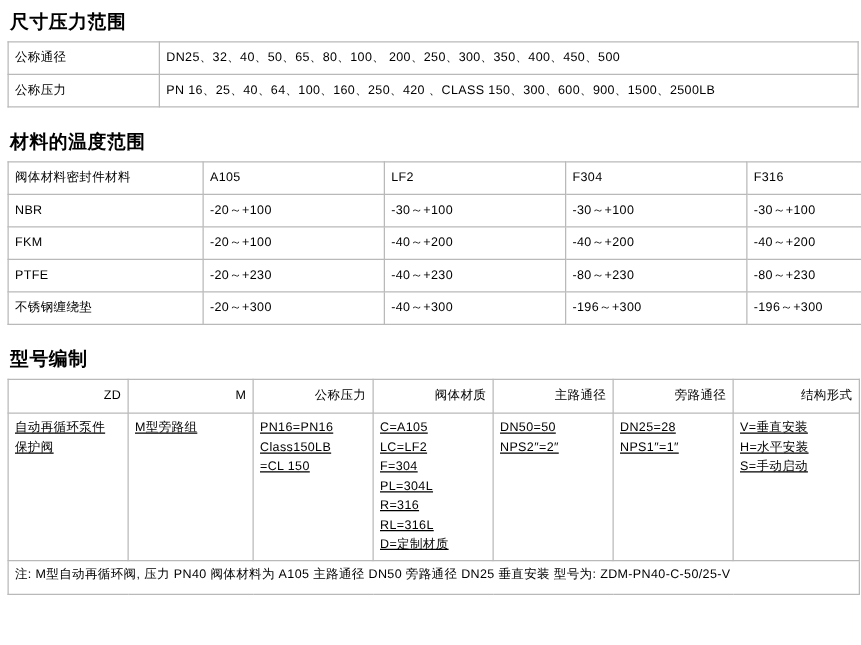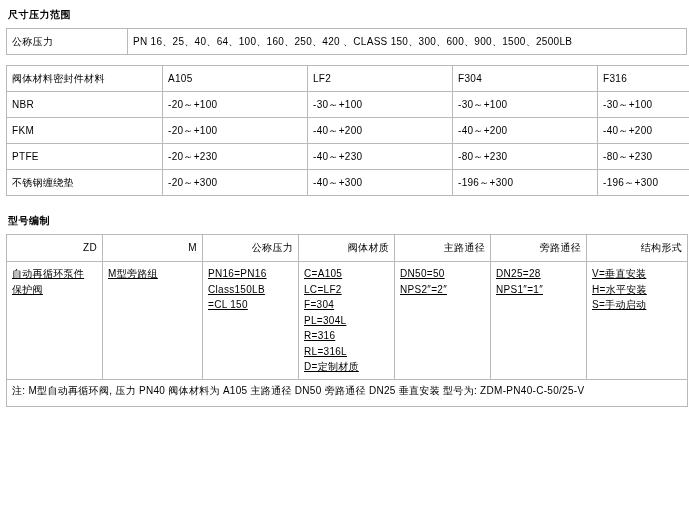--- a/index.html
+++ b/index.html
@@ -14,21 +14,21 @@
     color: #000000;
     overflow: hidden;
   }
   .page {
     width: 689px;
     padding: 0;
     box-sizing: border-box;
   }
   h2.section-title {
     font-family: "Liberation Sans", sans-serif;
-    font-size: 10px;
+    font-size: 15px;
     font-weight: bold;
     margin: 8px 0 6px 8px;
     letter-spacing: 0.5px;
   }
   table {
     border-collapse: collapse;
     table-layout: fixed;
     width: 681px;
     margin-left: 6px;
     font-size: 10px;
@@ -79,28 +79,33 @@
 </style>
 </head>
 <body>
 
 <div class="page">
 
   <h2 class="section-title">尺寸压力范围</h2>
   <table id="tbl-dimension">
     <tbody>
       <tr>
+        <td class="col-label">公称通径</td>
+        <td>DN25、32、40、50、65、80、100、 200、250、300、350、400、450、500</td>
+      </tr>
+      <tr>
         <td class="col-label">公称压力</td>
         <td>PN 16、25、40、64、100、160、250、420 、CLASS 150、300、600、900、1500、2500LB</td>
       </tr>
     </tbody>
   </table>
 
   <div class="spacer-10"></div>
 
+  <h2 class="section-title">材料的温度范围</h2>
   <table id="tbl-material">
     <tbody>
       <tr>
         <td class="col-label">阀体材料密封件材料</td>
         <td class="c">A105</td>
         <td class="c">LF2</td>
         <td class="c">F304</td>
         <td class="c">F316</td>
       </tr>
       <tr>

